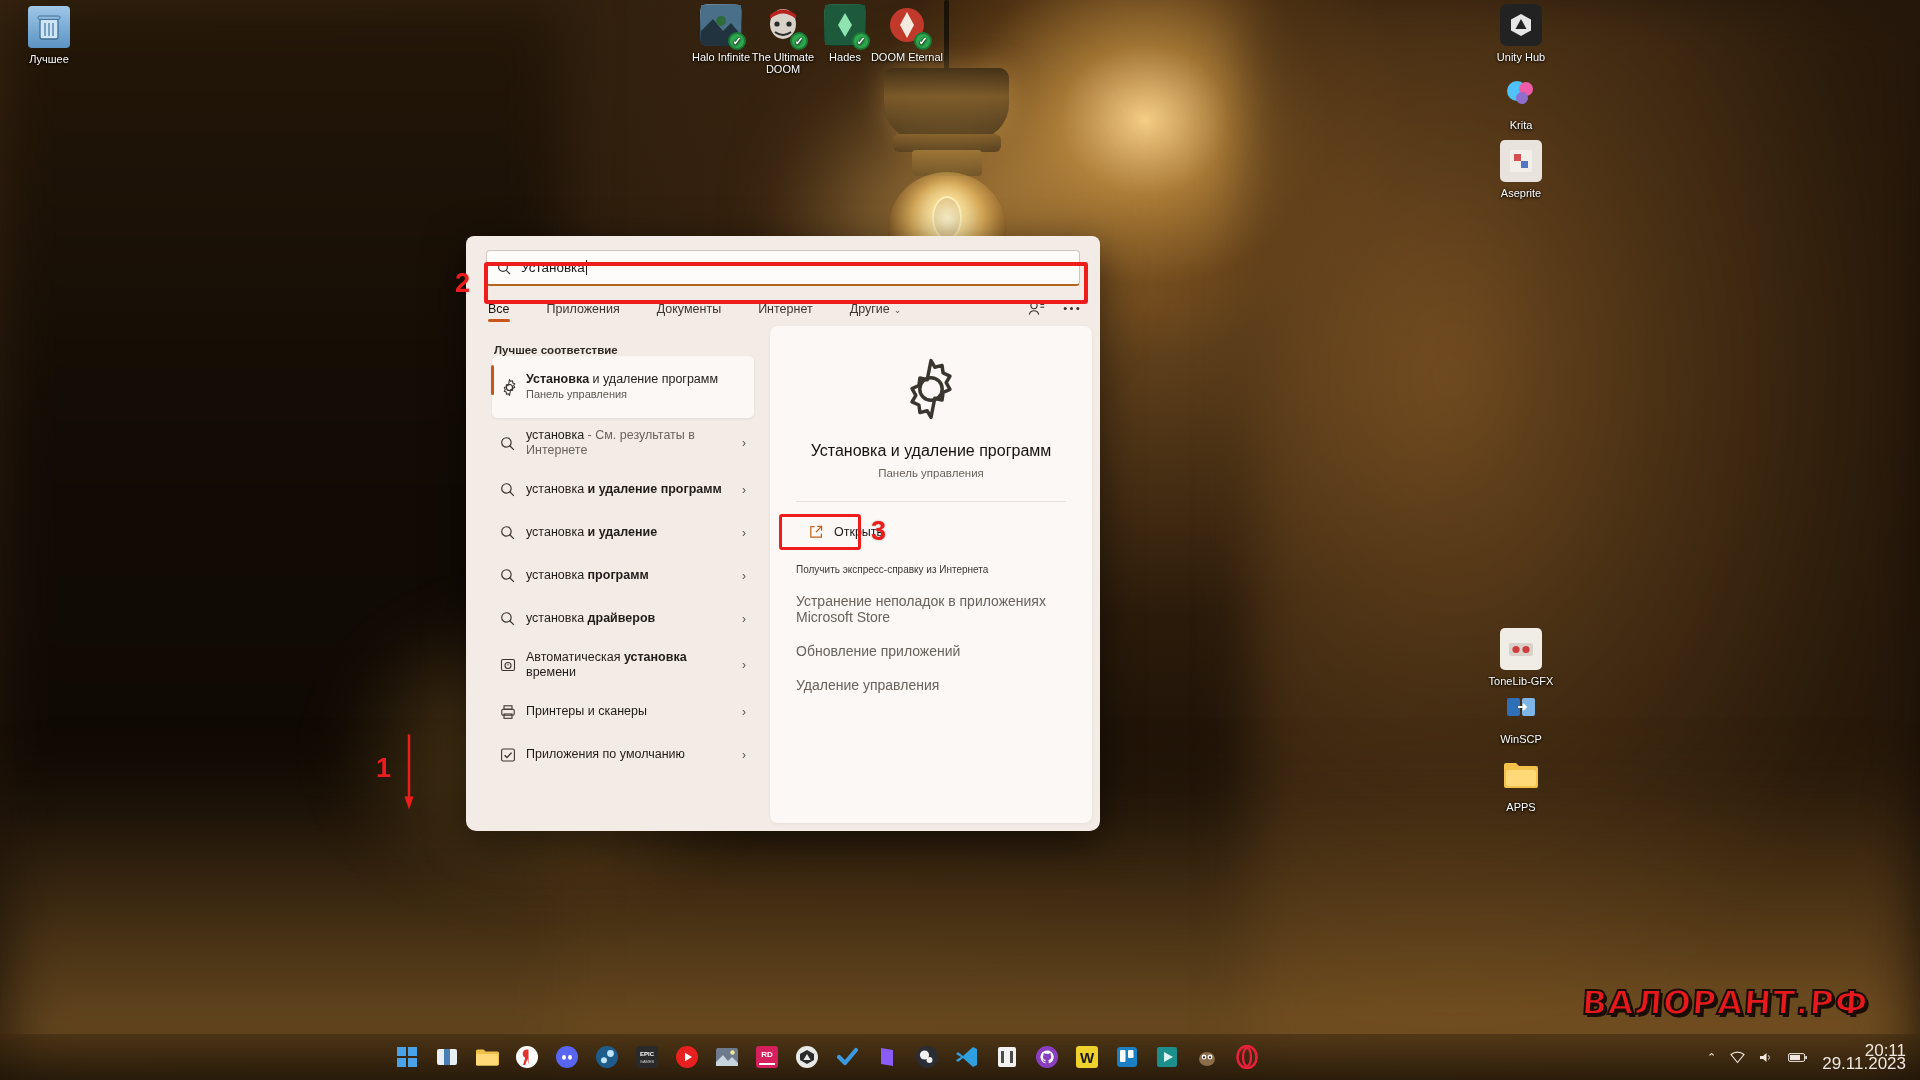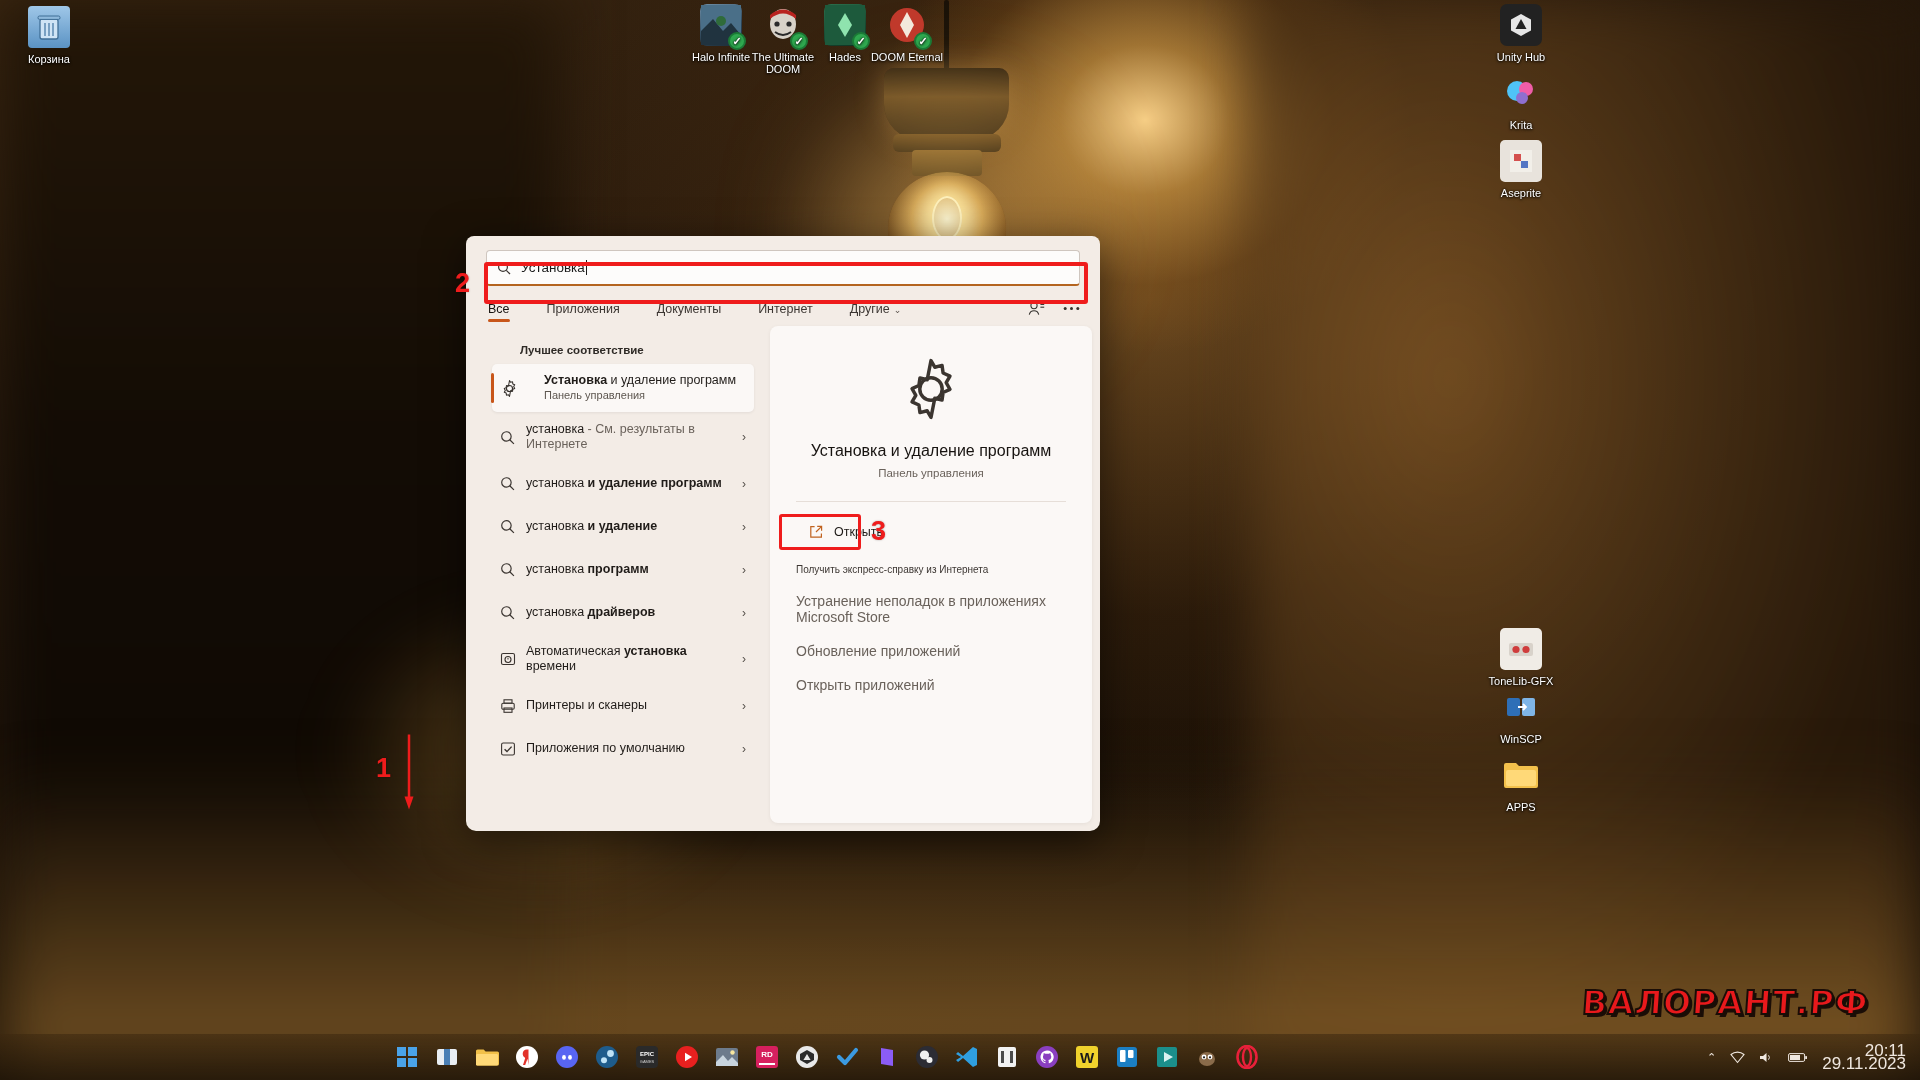--- a/index.html
+++ b/index.html
@@ -167,39 +167,37 @@
 
   
   .flyout-body { display:flex; flex:1; min-height:0; }
   .left-col {
     width: 296px;
     padding: 8px 0 0 0;
     overflow: hidden;
   }
   .sec-title {
     font-size: 11.5px; font-weight: bold; color:#2e2a26;
-    padding: 10px 0 8px 28px;
-    margin-left: 26px;
+    padding: 10px 0 0 28px;
   }
   .result-row {
     display: flex; align-items: center;
     height: 43px;
     margin: 0 8px 0 26px;
     padding: 0 8px 0 8px;
     border-radius: 5px;
     position: relative;
     font-size: 12.5px; color:#201c19;
     cursor: default;
   }
   .result-row.two-line { height: 50px; }
   .result-row.best {
     background: #fbf8f6;
-    height: 48px;
+    height: 62px;
     box-shadow: 0 1px 3px rgba(0,0,0,.07);
-    gap: 18px;
   }
   .result-row.best::before {
     content:""; position:absolute; left:-1px; top:9px;
     width:3px; height:30px; background:#c8561a; border-radius:2px;
   }
   .r-ico { width: 26px; flex: 0 0 26px; display:flex; align-items:center; justify-content:flex-start; color:#3a3431;}
   .r-text { flex:1; min-width:0; line-height:15px; }
   .r-sub { font-size: 11px; color:#5d564f; margin-top:2px; }
   .r-chev { color:#55504b; font-size:12px; padding-left:6px; }
   .bold { font-weight: bold; }
@@ -315,21 +313,21 @@
 <div class="desk-icon" style="left:6px; top:6px;">
   <div class="glyph" style="background:linear-gradient(180deg,#9fc7e8,#5b93c4); border-radius:4px;">
     <svg width="26" height="28" viewBox="0 0 26 28">
       <rect x="4" y="6" width="18" height="20" rx="2" fill="#cfe4f5" stroke="#3f6e96" stroke-width="1.3"></rect>
       <rect x="2" y="3" width="22" height="3.4" rx="1.5" fill="#8fb9dc" stroke="#3f6e96" stroke-width="1"></rect>
       <line x1="9" y1="10" x2="9" y2="23" stroke="#4b7ba6" stroke-width="1.3"></line>
       <line x1="13" y1="10" x2="13" y2="23" stroke="#4b7ba6" stroke-width="1.3"></line>
       <line x1="17" y1="10" x2="17" y2="23" stroke="#4b7ba6" stroke-width="1.3"></line>
     </svg>
   </div>
-  <span class="label">Корзина</span>
+  <span class="label">Лучшее</span>
 </div>
 
 <div class="desk-icon" style="left:678px; top:4px;">
   <div class="glyph" style="background:linear-gradient(160deg,#6f8fa8,#2d4455 60%,#1b2b36);">
     <svg width="40" height="40" viewBox="0 0 40 40">
         <rect width="40" height="40" fill="#4a6f88"></rect>
         <path d="M0 26 L12 14 L22 26 L30 18 L40 30 L40 40 L0 40Z" fill="#20333f"></path>
         <circle cx="20" cy="16" r="5" fill="#2f6b3a"></circle>
       </svg>
     <span class="shortcut-badge">✓</span>
@@ -610,21 +608,21 @@
                 <line x1="12.4" y1="1.6" x2="7" y2="7" stroke="#c0621f" stroke-width="1.2"></line>
               </svg>
           </span>
           <span>Открыть</span>
         </div>
       </div>
 
       <div class="link-head">Получить экспресс-справку из Интернета</div>
       <div class="link-item">Устранение неполадок в приложениях Microsoft Store</div>
       <div class="link-item">Обновление приложений</div>
-      <div class="link-item">Открыть приложений</div>
+      <div class="link-item">Удаление управления</div>
     </div>
   </div>
 </div>
 
 <div id="anno-box-search"></div>
 <div id="anno-box-open"></div>
 <div class="anno-num" style="left:455px; top:268px; font-size:27px;">2</div>
 <div class="anno-num" style="left:871px; top:516px; font-size:27px;">3</div>
 <div class="anno-num" style="left:376px; top:753px; font-size:27px;">1</div>
 <svg id="anno-arrow" viewBox="0 0 20 150">

